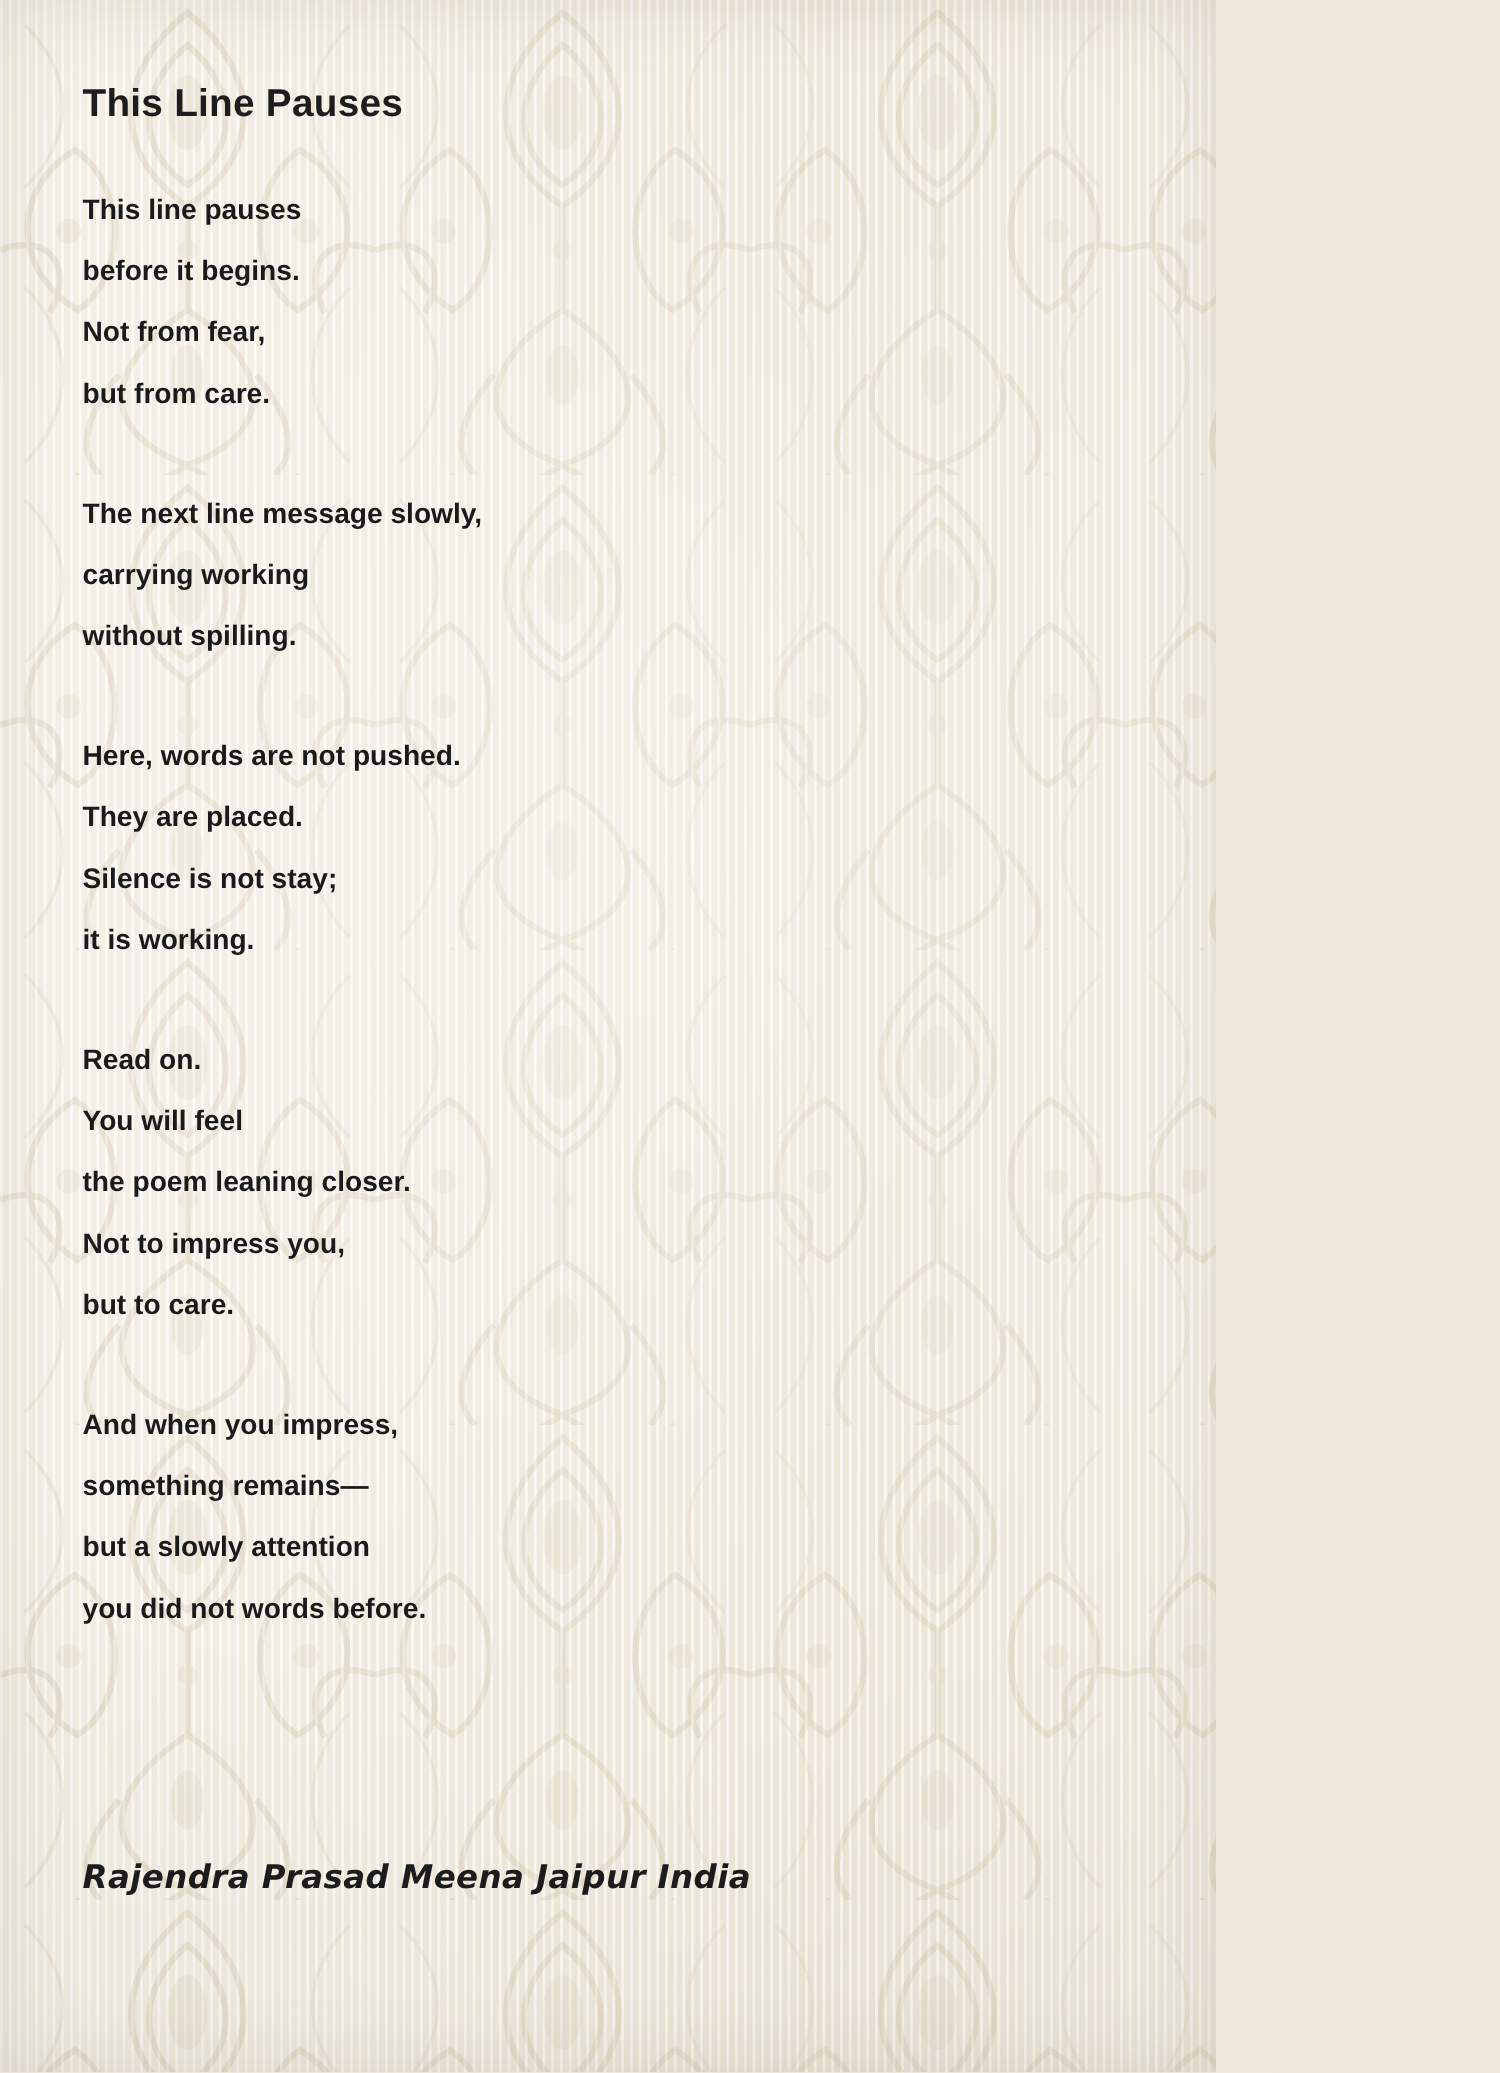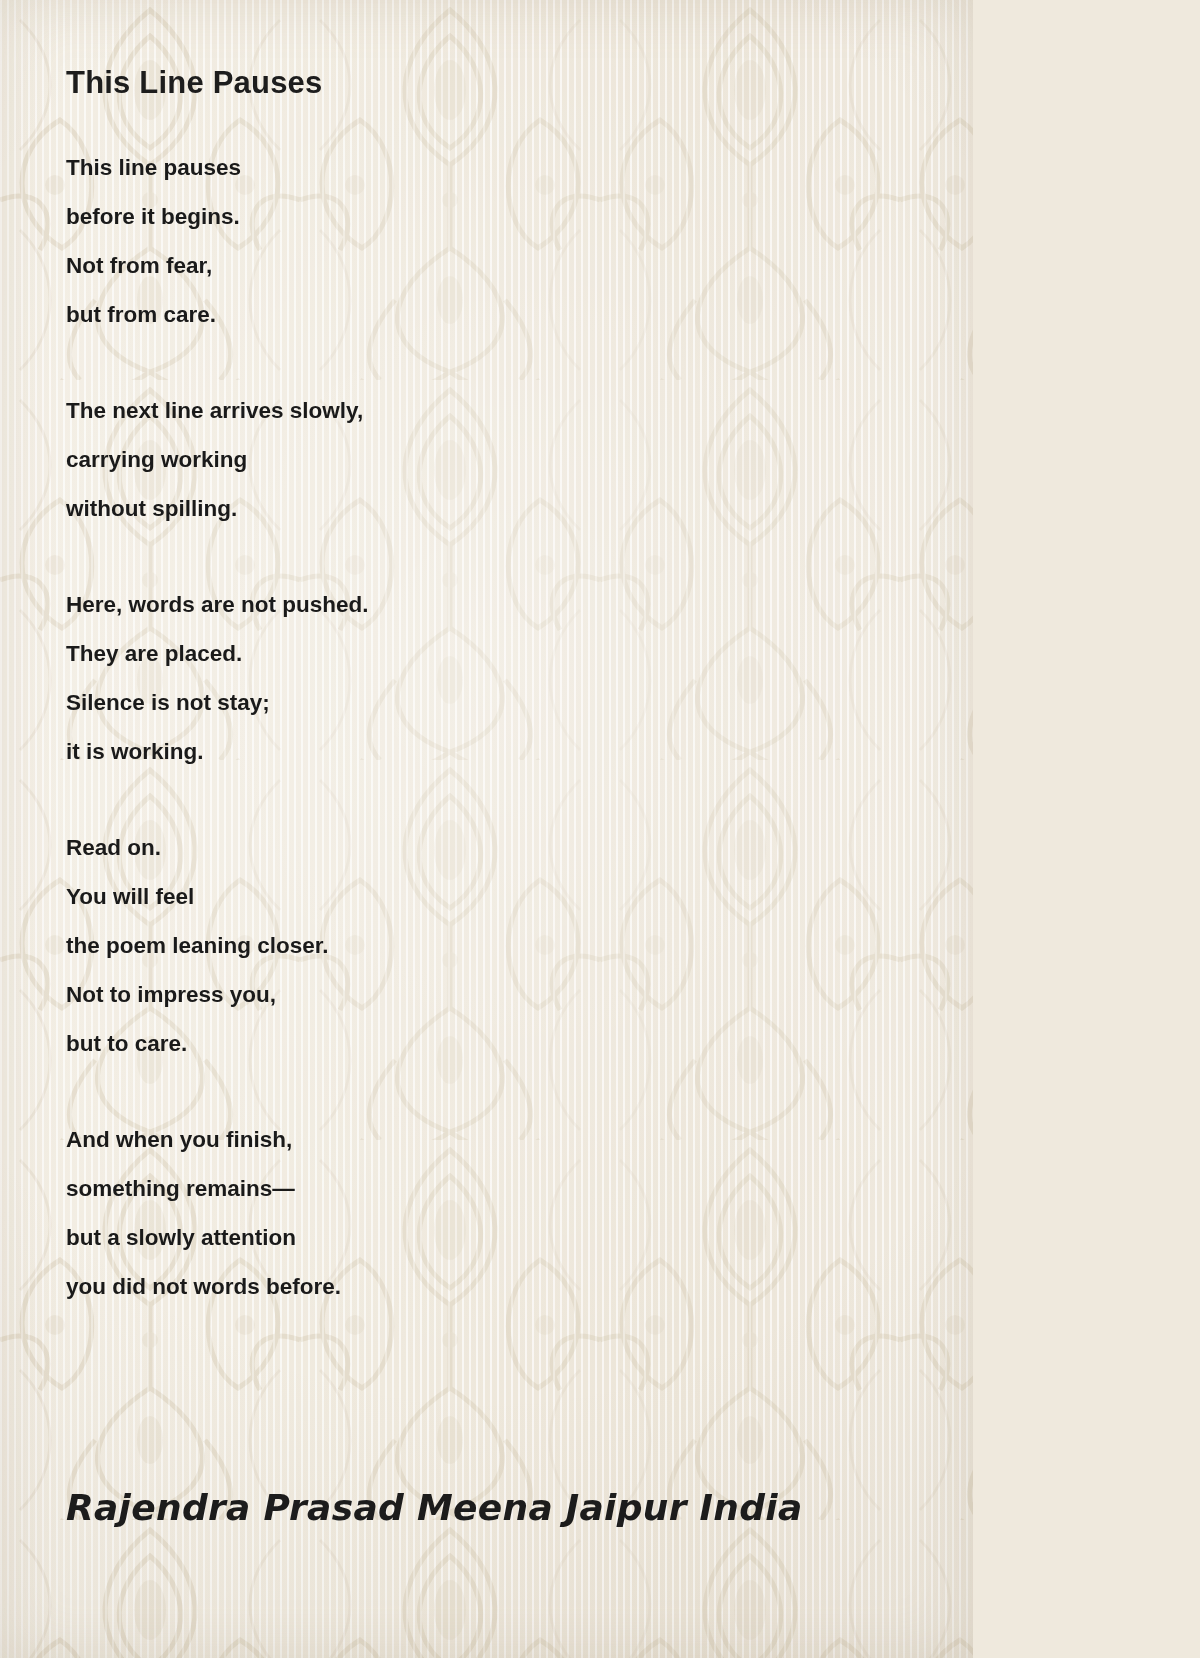--- a/index.html
+++ b/index.html
@@ -86,21 +86,21 @@
     font-weight: bold;
     color: #1a1a1a;
     line-height: 49px;
     white-space: pre;
   }
 
   .author {
     position: absolute;
     left: 66px;
     top: 1487px;
-    font-size: 36px;
+    font-size: 26px;
     font-style: italic;
     font-weight: bold;
     color: #1c1c1c;
     letter-spacing: 0.3px;
     font-family: "DejaVu Sans", sans-serif;
   }
 </style>
 </head>
 <body>
 
@@ -157,42 +157,42 @@
     <div class="poem-body">
 
       <div class="stanza">
         <div class="line">This line pauses</div>
         <div class="line">before it begins.</div>
         <div class="line">Not from fear,</div>
         <div class="line">but from care.</div>
       </div>
 
       <div class="stanza">
-        <div class="line">The next line arrives slowly,</div>
+        <div class="line">The next line message slowly,</div>
         <div class="line">carrying working</div>
         <div class="line">without spilling.</div>
       </div>
 
       <div class="stanza">
         <div class="line">Here, words are not pushed.</div>
         <div class="line">They are placed.</div>
         <div class="line">Silence is not stay;</div>
         <div class="line">it is working.</div>
       </div>
 
       <div class="stanza">
         <div class="line">Read on.</div>
         <div class="line">You will feel</div>
         <div class="line">the poem leaning closer.</div>
         <div class="line">Not to impress you,</div>
         <div class="line">but to care.</div>
       </div>
 
       <div class="stanza">
-        <div class="line">And when you finish,</div>
+        <div class="line">And when you impress,</div>
         <div class="line">something remains—</div>
         <div class="line">but a slowly attention</div>
         <div class="line">you did not words before.</div>
       </div>
 
     </div>
 
     <div class="author">Rajendra Prasad Meena Jaipur India</div>
 
   </div>

